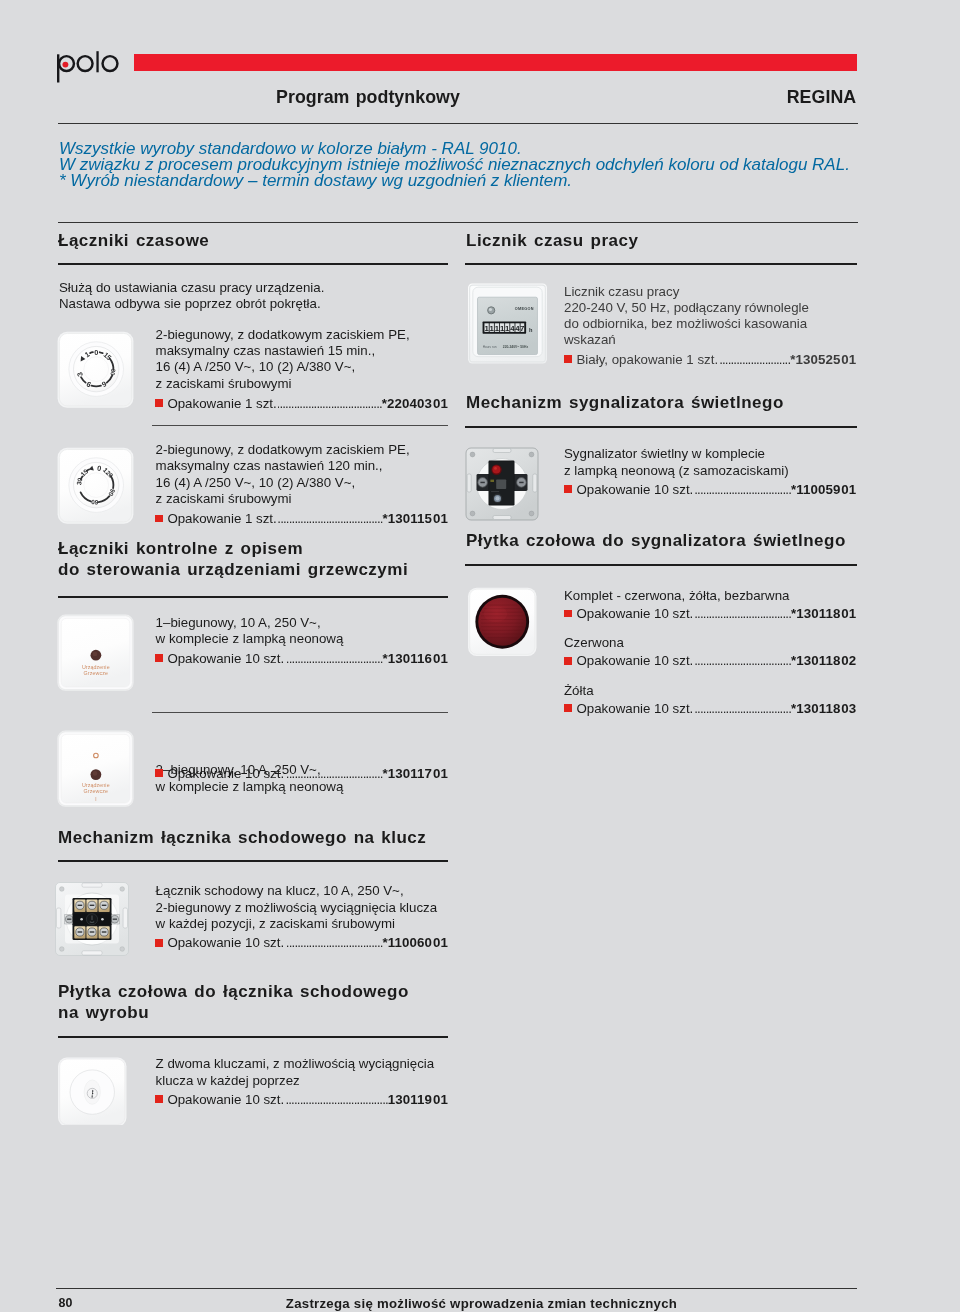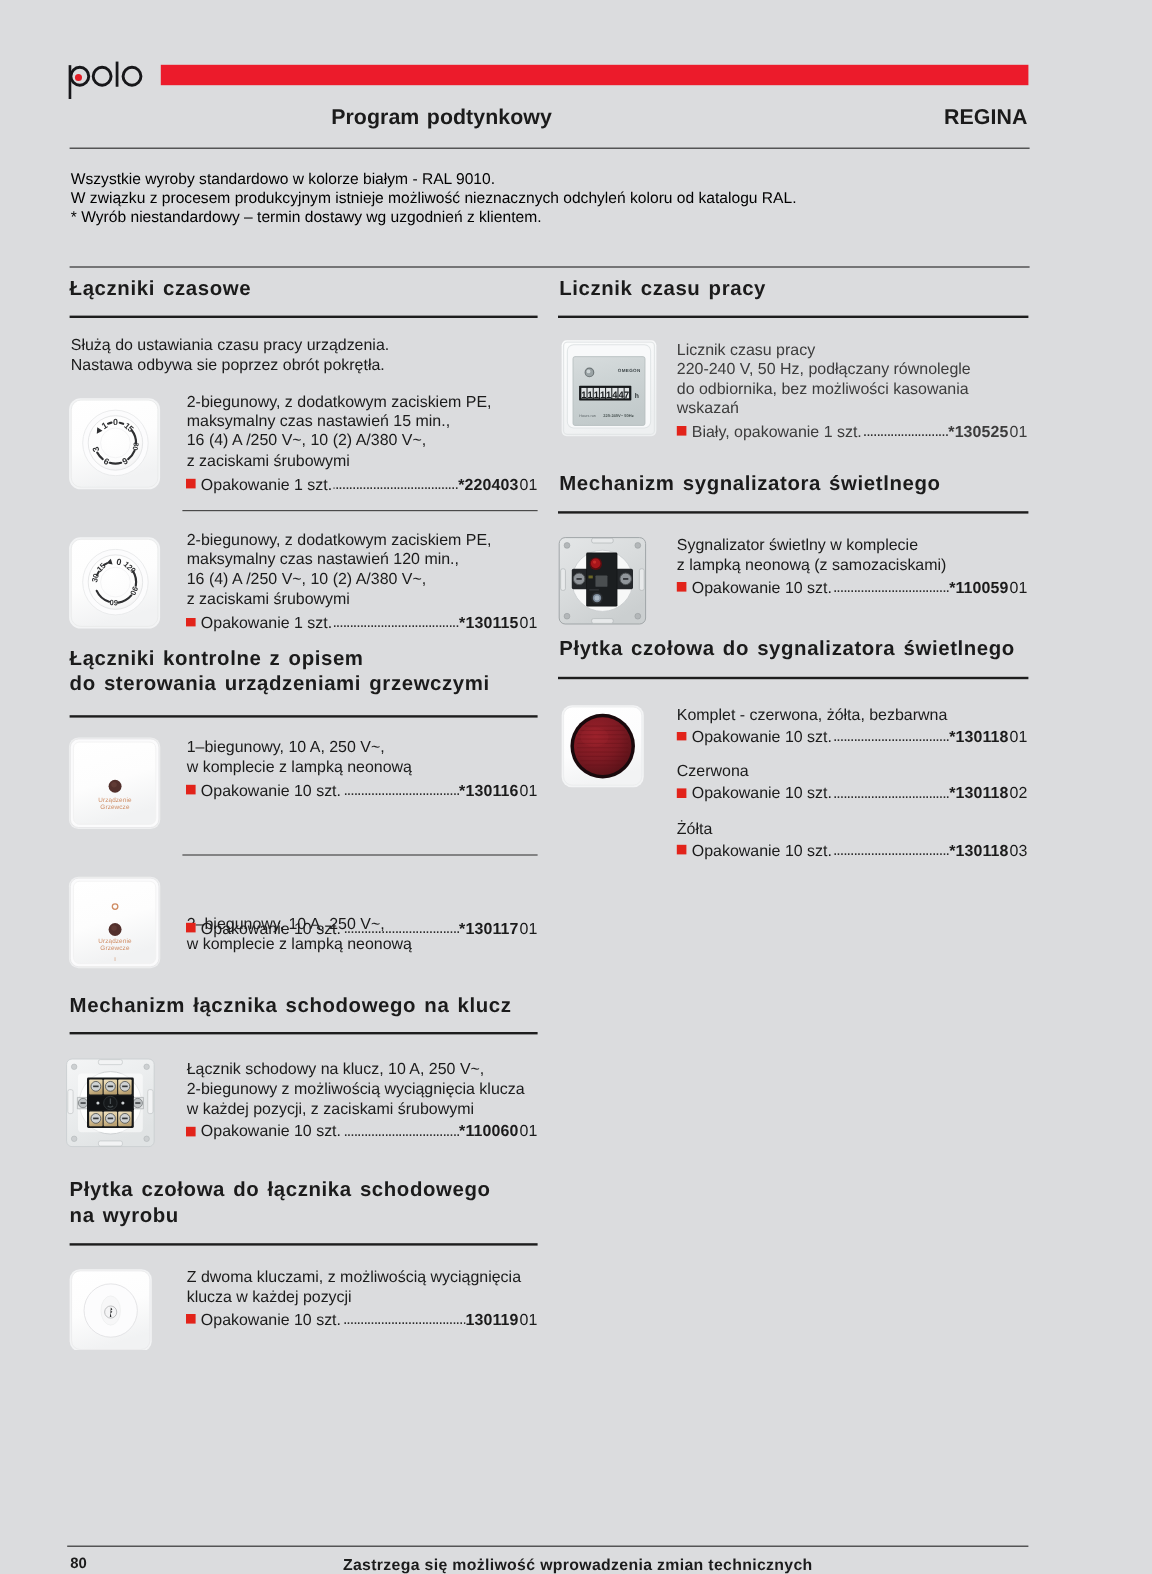--- a/index.html
+++ b/index.html
@@ -9,34 +9,34 @@
   .page{position:absolute;left:0;top:0;width:960px;height:1312px;}
 
   
   .logo{position:absolute;left:56.8px;top:51.2px;width:66px;height:34px;}
   .redbar{position:absolute;left:134.3px;top:54.2px;width:723.2px;height:17.3px;background:#ec1b2b;}
   .hdr-title{position:absolute;left:276px;top:87px;font-size:17.8px;font-weight:bold;letter-spacing:0.05px;word-spacing:1.2px;}
   .hdr-right{position:absolute;left:0;top:87px;width:856.2px;text-align:right;font-size:17.8px;font-weight:bold;letter-spacing:0.05px;}
   .rule{position:absolute;background:#333;height:1px;}
   .rule2{position:absolute;background:#1d1d1d;height:2.4px;}
 
-  .intro{position:absolute;left:59px;top:140.5px;font-size:13px;line-height:16.2px;color:#000000;}
+  .intro{position:absolute;left:59px;top:140.5px;font-size:17px;line-height:16.2px;color:#0369a1;font-style:italic;}
 
   .sec-h{position:absolute;font-size:17px;font-weight:bold;line-height:21.4px;letter-spacing:0.5px;word-spacing:1.6px;white-space:nowrap;}
   .txt{position:absolute;font-size:13.3px;line-height:16.2px;}
   .gry{color:#3c3c3c;}
   .ln{white-space:nowrap;}
   .sq{display:inline-block;width:8.2px;height:7.8px;background:#e2231a;margin-right:4.3px;position:relative;top:-0.5px;}
   .orow{display:flex;align-items:baseline;white-space:nowrap;}
   .orow .lbl{flex:none;}
   .dots{flex:1 1 auto;min-width:0;overflow:hidden;white-space:nowrap;
         font-size:13.3px;letter-spacing:-0.85px;color:#2b2b2b;direction:rtl;text-align:left;margin-left:1.4px;}
   .dots::after{content:"............................................................";}
   .code{flex:none;font-weight:bold;letter-spacing:0.1px;}
-  .code i{font-weight:normal;font-style:normal;letter-spacing:0.1px;margin-left:0.8px;text-align:center;}
+  .code i{font-weight:bold;font-style:normal;letter-spacing:0.1px;margin-left:0.8px;text-align:center;}
   .rule1{position:absolute;background:#4a4a4a;height:1.1px;}
 
   .prodimg{position:absolute;}
   .prodimg svg{display:block;position:absolute;left:0;top:0;}
   .plate-lbl,.plate-lbl2{position:absolute;left:0;width:77px;text-align:center;
       font-size:5.3px;line-height:6.6px;color:#cf8c63;letter-spacing:0.1px;}
   .plate-lbl{top:50.3px;} .plate-lbl2{top:53.1px;}
 </style>
 </head>
 <body>
@@ -384,21 +384,21 @@
       <rect x="0.6" y="1.8" width="75.8" height="76" rx="9.5" fill="#f3f4f5"></rect>
       <rect x="2.4" y="3.4" width="72.2" height="72.6" rx="8" fill="url(#pgkp)" stroke="#e8e9ea" stroke-width="0.7"></rect>
       <circle cx="38.5" cy="40" r="24.6" fill="#fcfcfd" stroke="#dcdddf" stroke-width="0.7"></circle>
       <ellipse cx="38.5" cy="40" rx="9" ry="13.5" fill="#f7f7f8" stroke="#ebecec" stroke-width="0.6"></ellipse>
       <circle cx="38.5" cy="41.4" r="5.6" fill="#f4f4f5" stroke="#b9babc" stroke-width="0.85"></circle>
       <path d="M38.6 37.3 l1.5 1.5 l-1.5 1.3 l1.4 1.1 l-1.5 1.3 l0.6 3.4 l-1.4 0 l0.5 -3.4 z" fill="#26282a"></path>
     </svg>
   </div>
   <div class="txt" style="left:155.6px;top:1056.4px;">
     <div class="ln">Z dwoma kluczami, z możliwością wyciągnięcia</div>
-    <div class="ln">klucza w każdej pozycji</div>
+    <div class="ln">klucza w każdej poprzez</div>
   </div>
   <div class="txt orow" style="left:154.9px;top:1091.7px;width:293px;">
     <span class="lbl"><span class="sq"></span><span>Opakowanie 10 szt.</span></span>
     <span class="dots"></span>
     <span class="code"><span>130119</span><i>01</i></span>
   </div>
 
   <div class="sec-h" style="left:466px;top:229.7px;">Licznik czasu pracy</div>
   <div class="rule2" style="left:465.3px;top:263.0px;width:392.2px;"></div>
 

